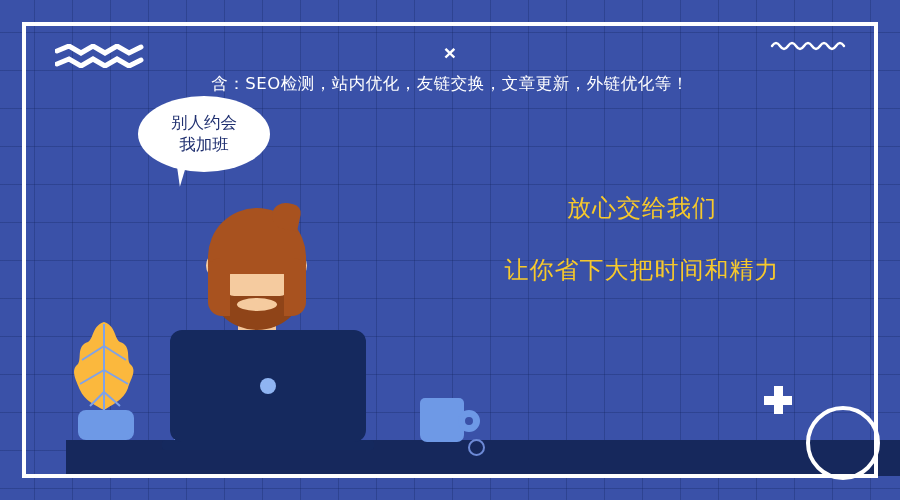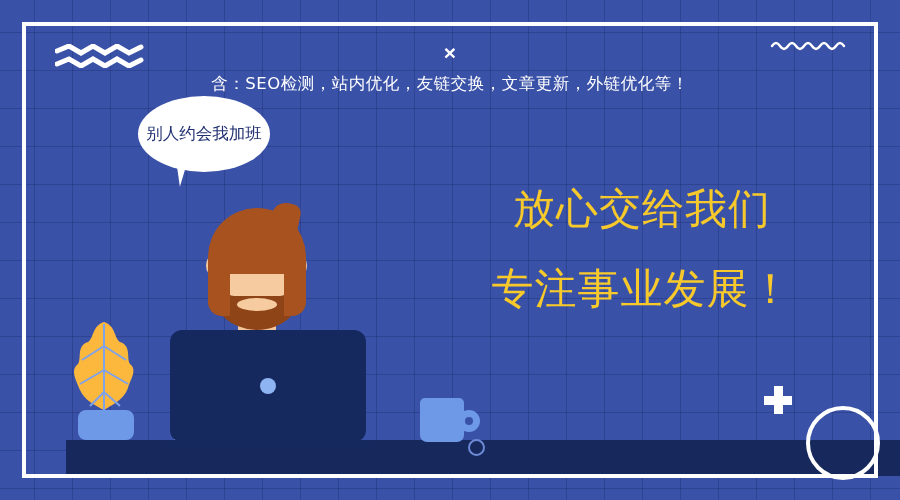--- a/index.html
+++ b/index.html
@@ -61,21 +61,21 @@
     margin-top:14px;color:#ffffff;font-size:16.5px;letter-spacing:.5px;
     font-family:"DejaVu Sans","Liberation Sans",sans-serif;
   }
 
   
   #copy{
     position:absolute;right:48px;top:188px;width:420px;
     text-align:center;color:#f7c92b;
     font-family:"DejaVu Sans","Liberation Sans",sans-serif;
   }
-  #copy .line{font-size:42px;line-height:1;margin-bottom:38px;letter-spacing:1px;}
+  #copy .line{font-size:24px;line-height:1;margin-bottom:38px;letter-spacing:1px;margin-top:8px;}
   #copy .line:last-child{margin-bottom:0;}
   #plus{
     position:absolute;right:108px;top:386px;width:28px;height:28px;
   }
   #plus:before,#plus:after{
     content:"";position:absolute;background:#fff;
   }
   #plus:before{left:10px;top:0;width:9px;height:28px;}
   #plus:after{left:0;top:10px;width:28px;height:9px;}
 
@@ -165,21 +165,21 @@
     border:7px solid #6e99e6;border-radius:50%;box-sizing:border-box;
   }
   #mug-ring{
     position:absolute;left:48px;bottom:-14px;width:17px;height:17px;
     border:2px solid #6d8ad6;border-radius:50%;box-sizing:border-box;
   }
   
   #bubble{
     position:absolute;left:138px;top:96px;width:132px;height:76px;
     background:#ffffff;border-radius:50%;
-    display:flex;flex-direction:row;align-items:center;justify-content:center;
+    display:flex;flex-direction:column;align-items:center;justify-content:center;
     color:#203070;font-size:16.5px;line-height:1.35;
     font-family:"DejaVu Sans","Liberation Sans",sans-serif;
   }
   #bubble-tail{
     position:absolute;left:178px;top:160px;width:0;height:0;
     border-left:12px solid #ffffff;
     border-bottom:26px solid transparent;
     transform:rotate(-8deg);
   }
 </style>
@@ -205,21 +205,21 @@
 
   <div id="header">
     <div id="title-row">
       <span id="title-x">×</span>
     </div>
     <div id="subtitle">含：SEO检测，站内优化，友链交换，文章更新，外链优化等！</div>
   </div>
 
   <div id="copy">
     <div class="line">放心交给我们</div>
-    <div class="line">专注事业发展！</div>
+    <div class="line">让你省下大把时间和精力</div>
   </div>
   <div id="plus"></div>
 
   <div id="desk"></div>
 
   <div id="plant">
     <div id="pot"></div>
     <div id="leaf">
       <svg width="74" height="92" viewBox="0 0 74 92">
         <path d="M36 2 C48 6 46 18 52 22 C64 26 58 38 62 44

